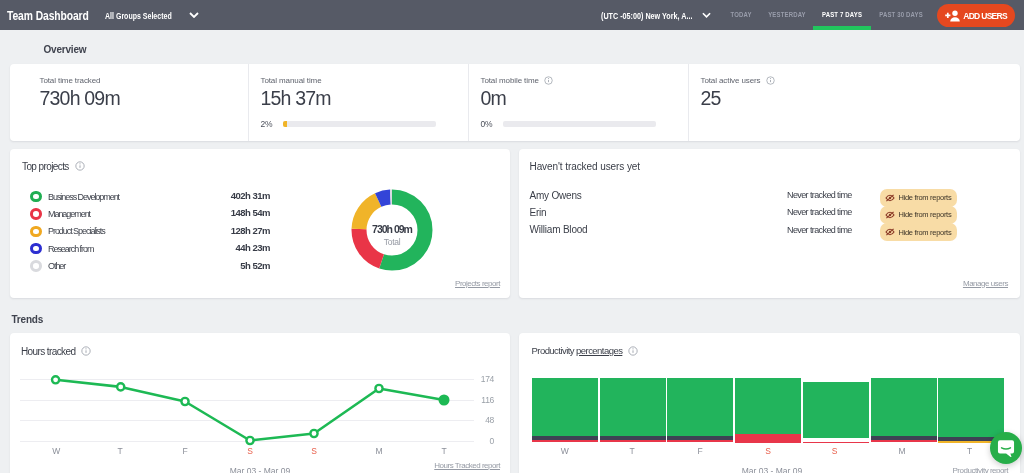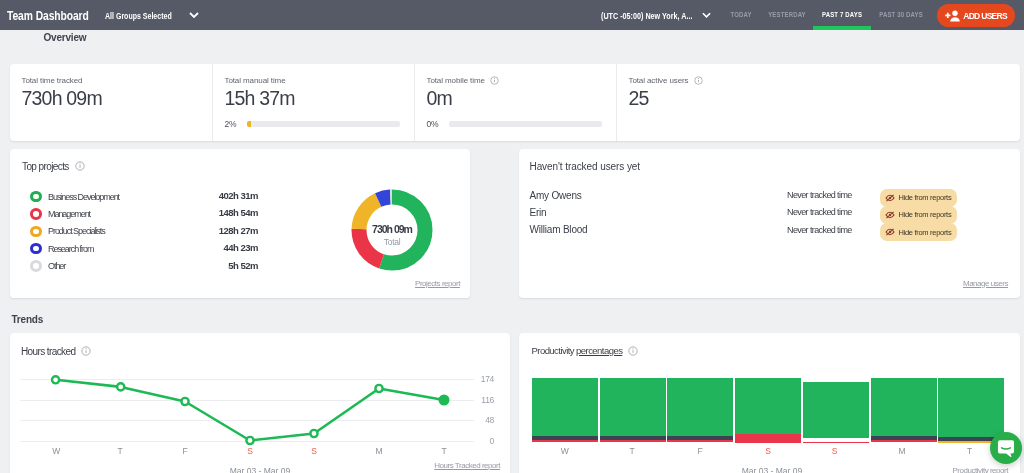--- a/index.html
+++ b/index.html
@@ -19,37 +19,37 @@
 .addbtn { background:#e5481f; color:#fff; border:none; border-radius:12px; height:23px; width:78px; left:937px; top:4px; font-family:"Liberation Sans",sans-serif; font-size:8.5px; font-weight:bold; letter-spacing:-.7px; display:flex; align-items:center; justify-content:flex-end; padding:0 8px 0 0; }
 .addbtn svg { position:absolute; left:8px; top:6px; }
 
 .sech { position:absolute; left:11.5px; font-size:10px; font-weight:bold; letter-spacing:-.2px; color:#3f434e; }
 
 .card { position:absolute; background:#fff; border-radius:4px; box-shadow:0 1px 2px rgba(40,44,60,.10); }
 .ctitle { position:absolute; font-size:10px; letter-spacing:-.6px; color:#3a3e48; display:flex; align-items:center; }
 .info { width:10px; height:10px; margin-left:6px; flex:none; }
 
 #ov { left:10px; top:64px; width:1010px; height:77px; display:flex; }
-#ov .col { width:202px; padding:16px; position:relative; }
+#ov .col { width:202px; padding:16px; position:relative;margin-left:18px; }
 #ov .col + .col { border-left:1px solid #e9eaee; }
 #ov .lab { position:absolute; left:11.5px; top:12px; font-size:8px; letter-spacing:-.1px; color:#60646e; display:flex; align-items:center; white-space:nowrap; }
 #ov .lab .info { width:9px; height:9px; margin-left:5px; }
 #ov .val { position:absolute; left:11.5px; top:23px; font-size:19.5px; letter-spacing:-.8px; color:#3a3e49; }
 #ov .pb { position:absolute; left:11.5px; bottom:12.5px; display:flex; align-items:center; }
 #ov .pb .pct { font-size:8.5px; letter-spacing:-.3px; color:#4c505b; width:22.5px; }
 #ov .pb .bar { width:153px; height:6px; background:#eaeaee; border-radius:2px; position:relative; overflow:hidden; }
 #ov .pb .fill { position:absolute; left:0; top:0; bottom:0; }
 
-#proj { left:10px; top:149px; width:460px; height:149px; }
+#proj { left:10px; top:149px; width:500px; height:149px; }
 #proj .ctitle { left:12px; top:11.5px; }
 .leg { position:absolute; left:20px; top:39px; }
 .lrow { display:flex; align-items:center; height:17.35px; }
 .ldot { width:11.5px; height:11.5px; border-radius:50%; border-width:3px; border-style:solid; margin-right:6.5px; }
 .lname { font-size:9px; letter-spacing:-1.05px; color:#3a3e48; }
-.lval { position:absolute; font-size:9.5px; font-weight:bold; letter-spacing:-.5px; color:#383c47; right:212px; }
+.lval { position:absolute; font-size:9.5px; font-weight:bold; letter-spacing:-.5px; color:#383c47; right:240px; }
 .link { position:absolute; font-size:8px; letter-spacing:-.47px; color:#959aa4; text-decoration:underline; }
 #nt { left:518.5px; top:149px; width:501.5px; height:149px; }
 #nt .ctitle { left:11px; top:11.5px; letter-spacing:-.08px; }
 #nt .name { position:absolute; left:11px; font-size:10px; letter-spacing:-.2px; color:#3a3e48; }
 #nt .never { position:absolute; left:268.5px; font-size:9px; letter-spacing:-.6px; color:#3a3e48; }
 .pill { position:absolute; left:361px; width:77px; height:18px; background:#f8dca6; border-radius:7px; display:flex; align-items:center; padding-left:5px; }
 .pill span { font-size:7.5px; letter-spacing:-.3px; color:#3c3428; margin-left:4px; white-space:nowrap; }
 
 #hours { left:10px; top:333px; width:500px; height:150px; }
 #hours .ctitle { left:11px; top:12.5px; }
@@ -84,21 +84,21 @@
   <div class="tabline"></div>
   <button class="addbtn">
     <svg width="16" height="12" viewBox="0 0 16 12">
         <circle cx="10" cy="3.2" r="2.7" fill="#fff"></circle>
         <path d="M5.2 11.5c0-2.6 2.1-4.2 4.8-4.2s4.8 1.6 4.8 4.2z" fill="#fff"></path>
         <path d="M2.8 2.8v5.2M.2 5.4h5.2" stroke="#fff" stroke-width="1.7"></path>
       </svg>
     ADD USERS</button>
 </div>
 
-<div class="sech" style="top:32px;padding-left:32px;">Overview</div>
+<div class="sech" style="top:44px;padding-left:32px;">Overview</div>
 
 <div class="card" id="ov">
   <div class="col">
     <div class="lab">Total time tracked</div>
     <div class="val">730h 09m</div>
   </div>
   <div class="col">
     <div class="lab">Total manual time</div>
     <div class="val">15h 37m</div>
     <div class="pb">

